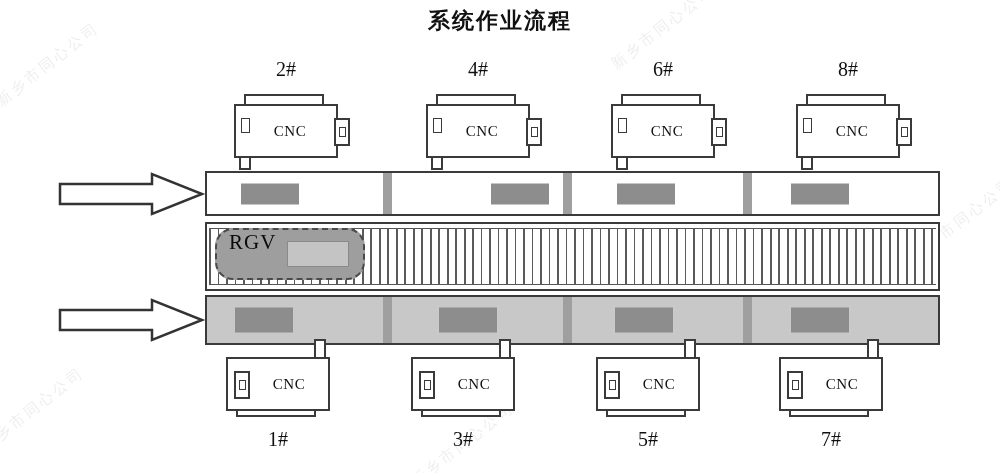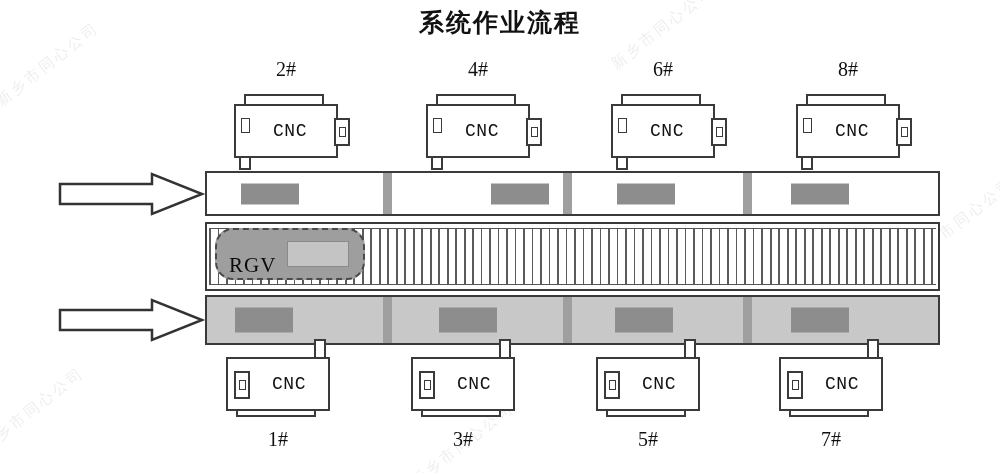--- a/index.html
+++ b/index.html
@@ -1,34 +1,34 @@
 <!DOCTYPE html>
 <html><head>
 <meta charset="utf-8">
 <style>
   * { margin:0; padding:0; box-sizing:border-box; }
   body { background:#ffffff; font-family:"Liberation Sans", sans-serif; }
   .canvas { position:relative; width:1000px; height:473px; background:#fff; overflow:hidden; }
 
   .title { position:absolute; top:6px; left:0; width:100%; text-align:center;
-           font-size:25px; font-weight:bold; color:#111; letter-spacing:2px; }
+           font-size:22px; font-weight:bold; color:#111; letter-spacing:2px; }
 
   
   .wm { position:absolute; transform:rotate(-38deg); color:#9a9a9a; opacity:.17;
         font-size:15px; letter-spacing:3px; white-space:nowrap; }
 
   
   .mlabel { position:absolute; width:104px; text-align:center;
             font-family:"Liberation Serif", serif; font-size:20px; color:#111; }
 
   
   .machine { position:absolute; width:116px; height:80px; }
   .part { position:absolute; background:#fff; border:2px solid #3a3a3a; }
   .cnc { position:absolute; display:flex; align-items:center; justify-content:center;
-         font-family:Liberation Mono, monospace; font-size:18px; color:#111; letter-spacing:.5px; }
+         font-family:Liberation Serif, serif; font-size:15px; color:#111; letter-spacing:.5px; }
   .win { width:7px; height:10px; border:1.5px solid #3a3a3a; background:#fff; display:block; }
 
   .m-top .tbar   { left:10px; top:0;    width:80px;  height:14px; }
   .m-top .foot   { left:5px;  top:56px; width:12px;  height:20px; }
   .m-top .mbody  { left:0;    top:10px; width:104px; height:54px; }
   .m-top .door   { left:100px;top:24px; width:16px;  height:28px; display:flex; align-items:center; justify-content:center; }
   .m-top .spindle{ left:7px;  top:24px; width:9px;   height:15px; border-width:1.5px; }
   .m-top .cnc    { left:0;    top:10px; width:104px; height:54px; padding-left:8px; }
 
   .m-bot .bbar   { left:10px; top:52px; width:80px;  height:14px; }
@@ -46,21 +46,21 @@
            width:58px; height:21px; background:#8d8d8d; }
   .bottom-belt .block { height:25px; }
 
   .rail { position:absolute; left:205px; top:222px; width:735px; height:69px;
           background:#fff; border:2px solid #3a3a3a; }
   .hatch { position:absolute; left:2px; right:2px; top:4px; bottom:4px;
            border-top:1.5px solid #555; border-bottom:1.5px solid #555;
            background:repeating-linear-gradient(90deg,#5a5a5a 0 1.5px,transparent 1.5px 8.5px); }
   .rgv { position:absolute; left:8px; top:4px; width:150px; height:52px;
          background:#9e9e9e; border:2.5px dashed #4a4a4a; border-radius:18px;
-         display:flex; align-items:flex-end; }
+         display:flex; align-items:flex-start; }
   .rgv-text { margin-left:12px; font-family:"Liberation Serif", serif;
               font-size:21px; color:#0a0a0a; letter-spacing:1px; }
   .rgv-pallet { position:absolute; right:14px; top:50%; transform:translateY(-50%);
                 width:62px; height:26px; background:#c4c4c4; border:1px solid #8a8a8a; }
 
   .arrow { position:absolute; }
   .belt-label { position:absolute; font-size:21px; font-weight:600; color:#000; letter-spacing:1px; }
 </style>
 </head>
 <body>

